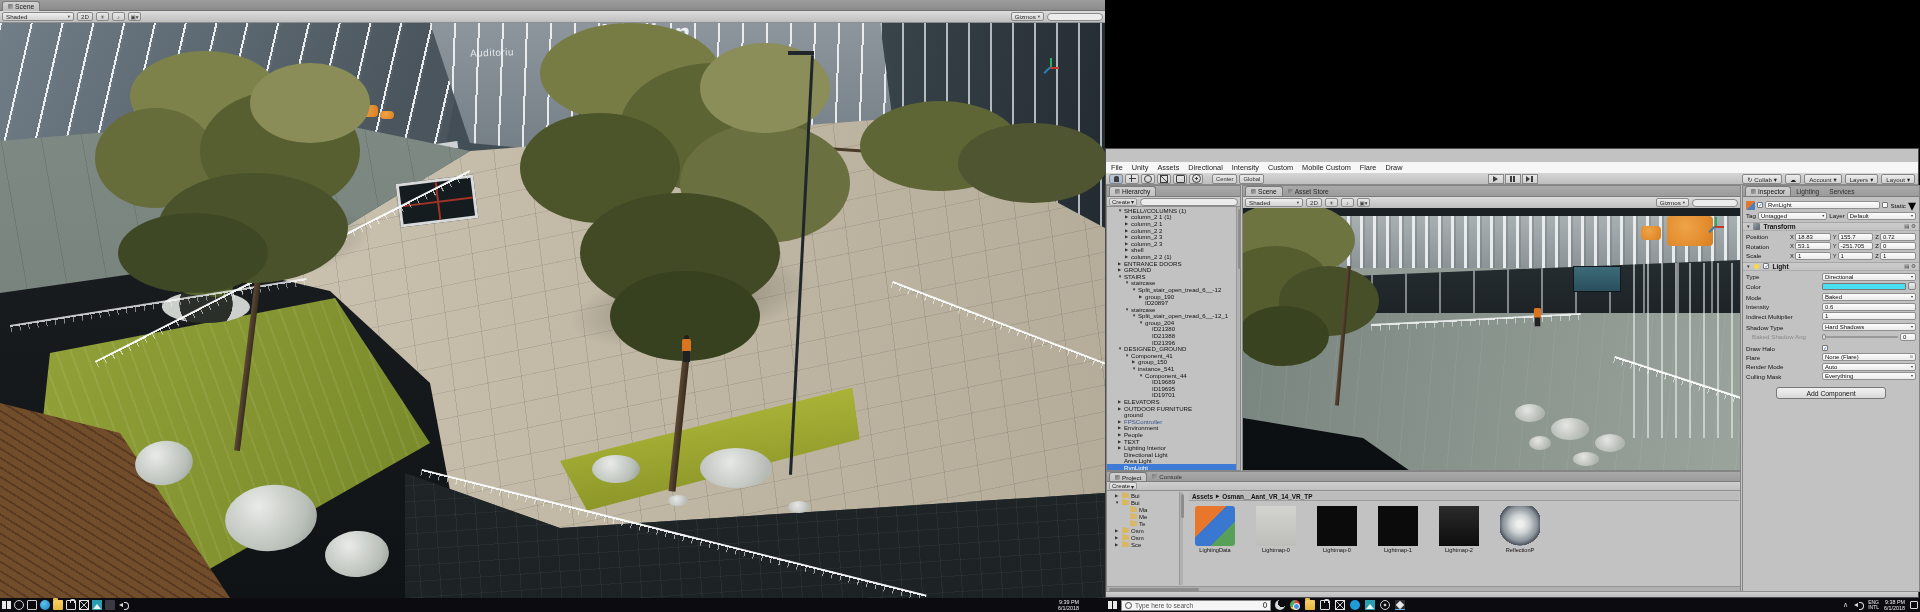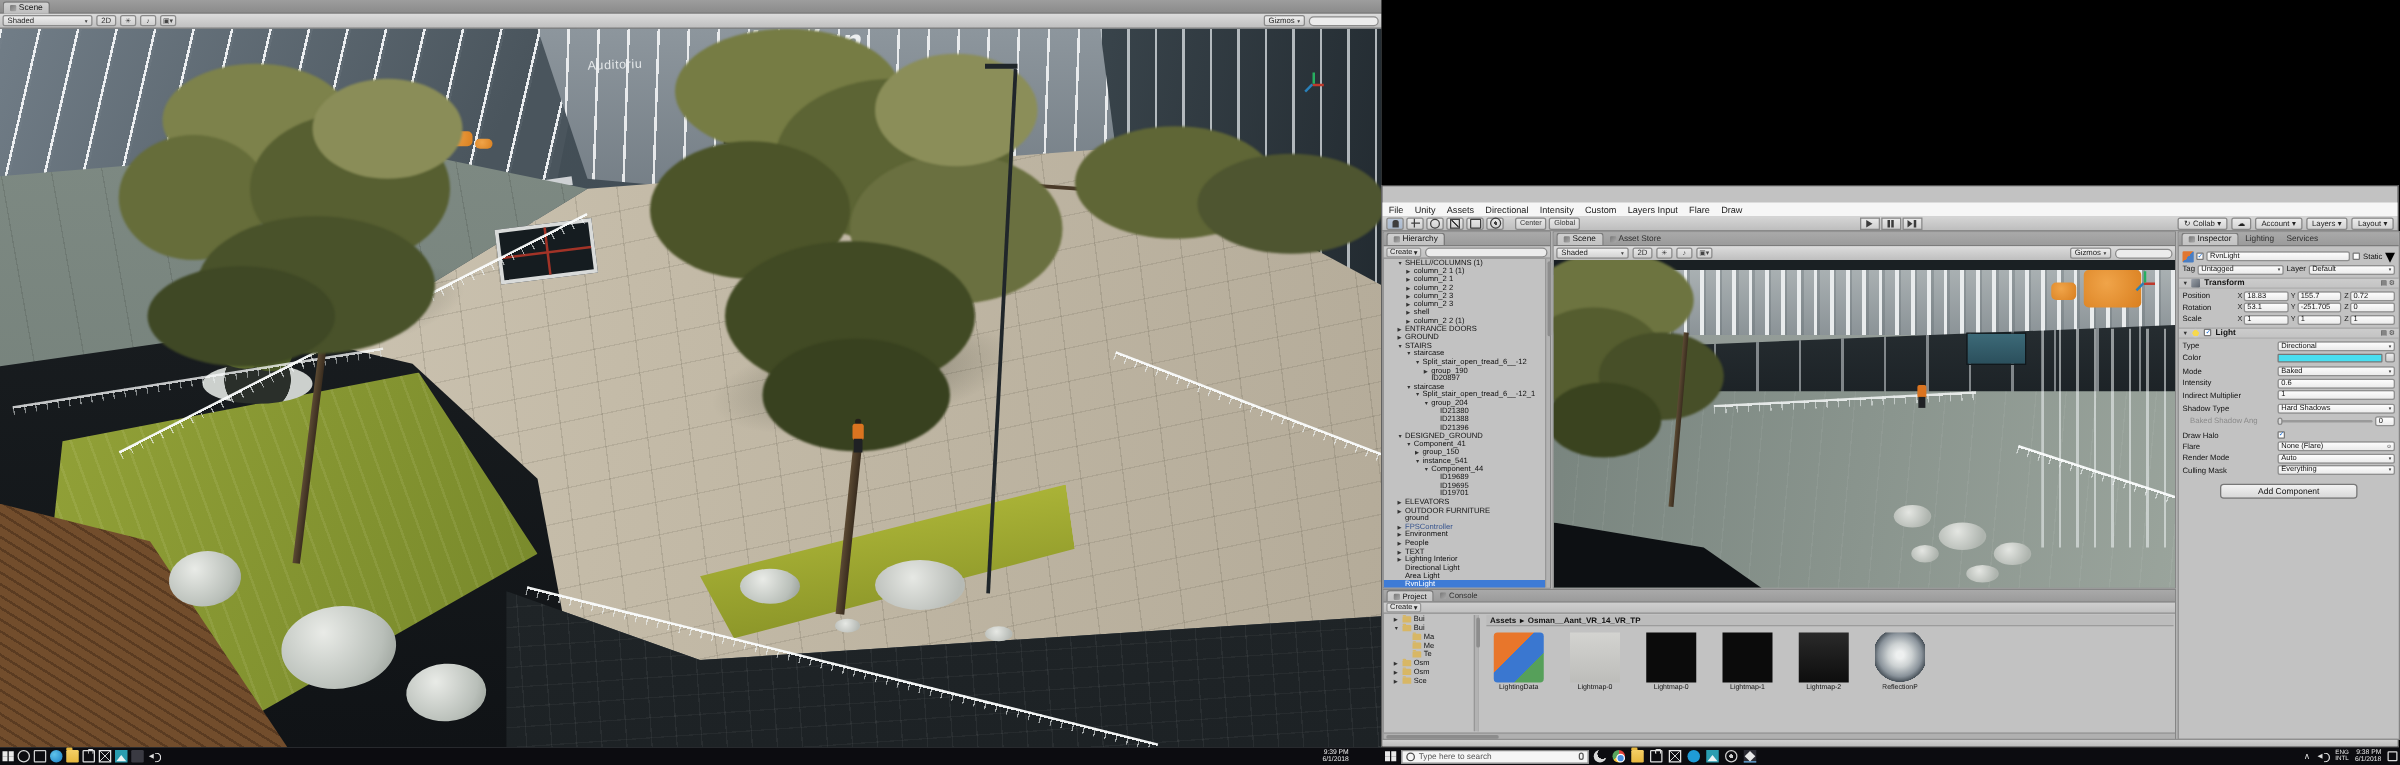--- a/index.html
+++ b/index.html
@@ -359,21 +359,21 @@
 
   <div id="uwin" class="abs">
     <div id="uw-menubar" class="abs">
 
     <span class="menu-item">File</span>
         <span class="menu-item">Unity</span>
         <span class="menu-item">Assets</span>
         <span class="menu-item">Directional</span>
         <span class="menu-item">Intensity</span>
         <span class="menu-item">Custom</span>
-        <span class="menu-item">Layers Input</span>
+        <span class="menu-item">Mobile Custom</span>
         <span class="menu-item">Flare</span>
         <span class="menu-item">Draw</span>
       </div>
     <div id="uw-toolbar" class="abs">
       <div class="toolbtn pressed t-hand"></div>
       <div class="toolbtn t-move"></div>
       <div class="toolbtn t-rotate"></div>
       <div class="toolbtn t-scale"></div>
       <div class="toolbtn t-rect"></div>
       <div class="toolbtn t-multi"></div>

